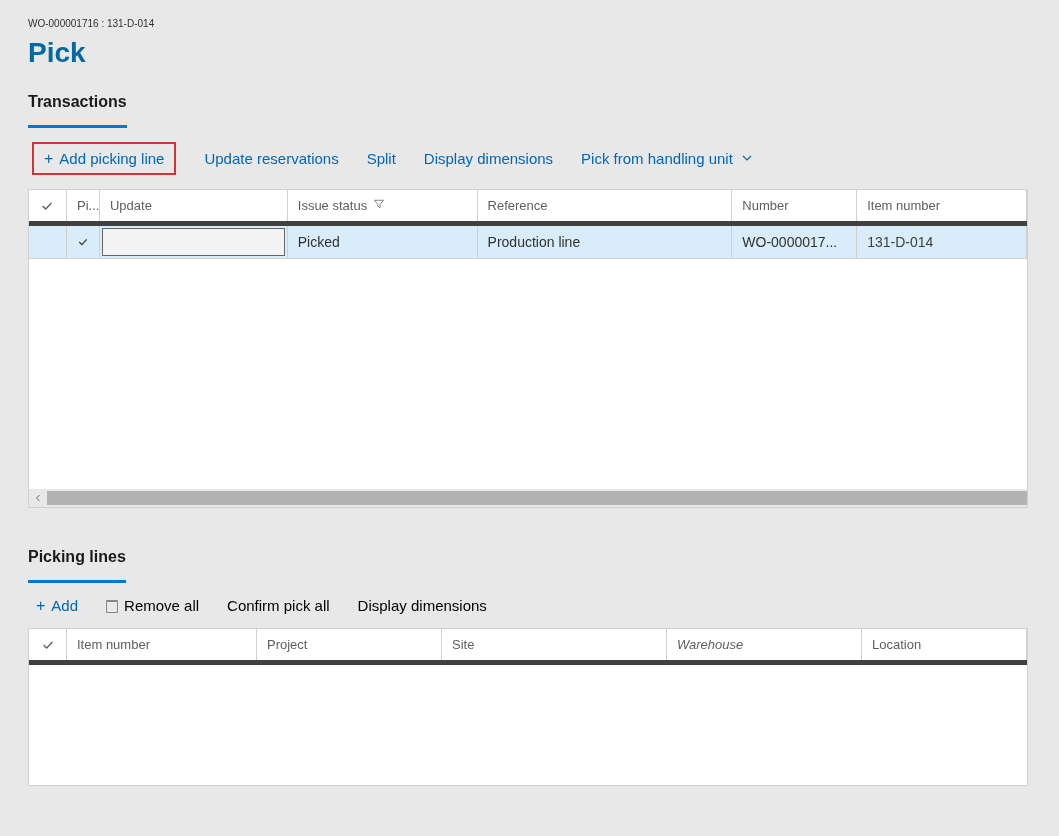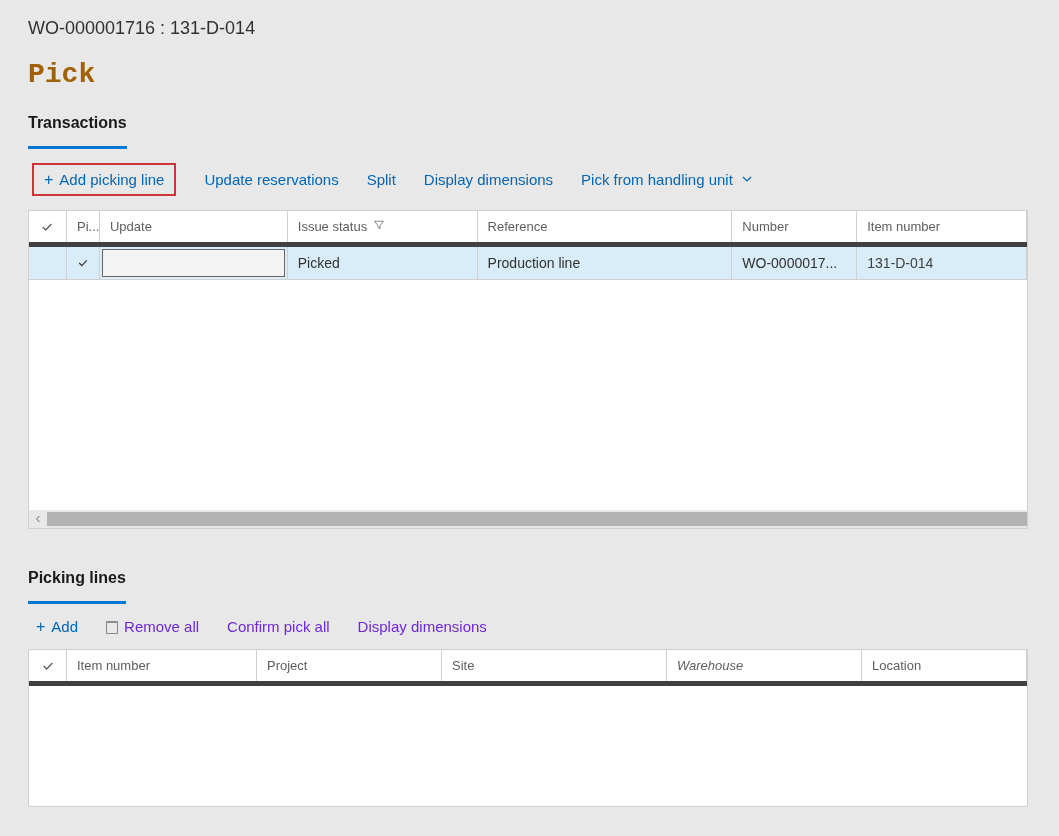--- a/index.html
+++ b/index.html
@@ -9,30 +9,29 @@
   color: #323130;
   font-size: 14px;
   width: 1059px;
   height: 836px;
   overflow: hidden;
 }
 .page {
   padding: 18px 0 0 28px;
 }
 .breadcrumb {
-  font-size: 18px;
+  font-size: 10px;
   color: #323130;
-  margin-bottom: 20px;
+  margin-bottom: 8px;
 }
 .page-title {
   font-size: 28px;
   font-weight: 700;
-  color: #a16207;
+  color: #0369a1;
   margin-bottom: 24px;
-  font-family: Liberation Mono, monospace;
 }
 .section-tab {
   display: inline-block;
   font-size: 16px;
   font-weight: 600;
   color: #1b1a19;
   padding-bottom: 14px;
   border-bottom: 3px solid #0078d4;
   margin-bottom: 0;
 }
@@ -47,21 +46,21 @@
   display: inline-flex;
   align-items: center;
   gap: 6px;
   font-size: 15px;
   cursor: pointer;
   background: transparent;
   border: none;
   font-family: inherit;
 }
 .btn-primary { color: #0066b8; }
-.btn-disabled { color: #6d28d9; cursor: default; }
+.btn-disabled { color: #000000; cursor: default; }
 .highlight-box {
   border: 2px solid #d13438;
   padding: 6px 10px;
   margin-left: -4px;
 }
 .plus-icon {
   font-size: 16px;
   font-weight: 400;
   line-height: 1;
 }

